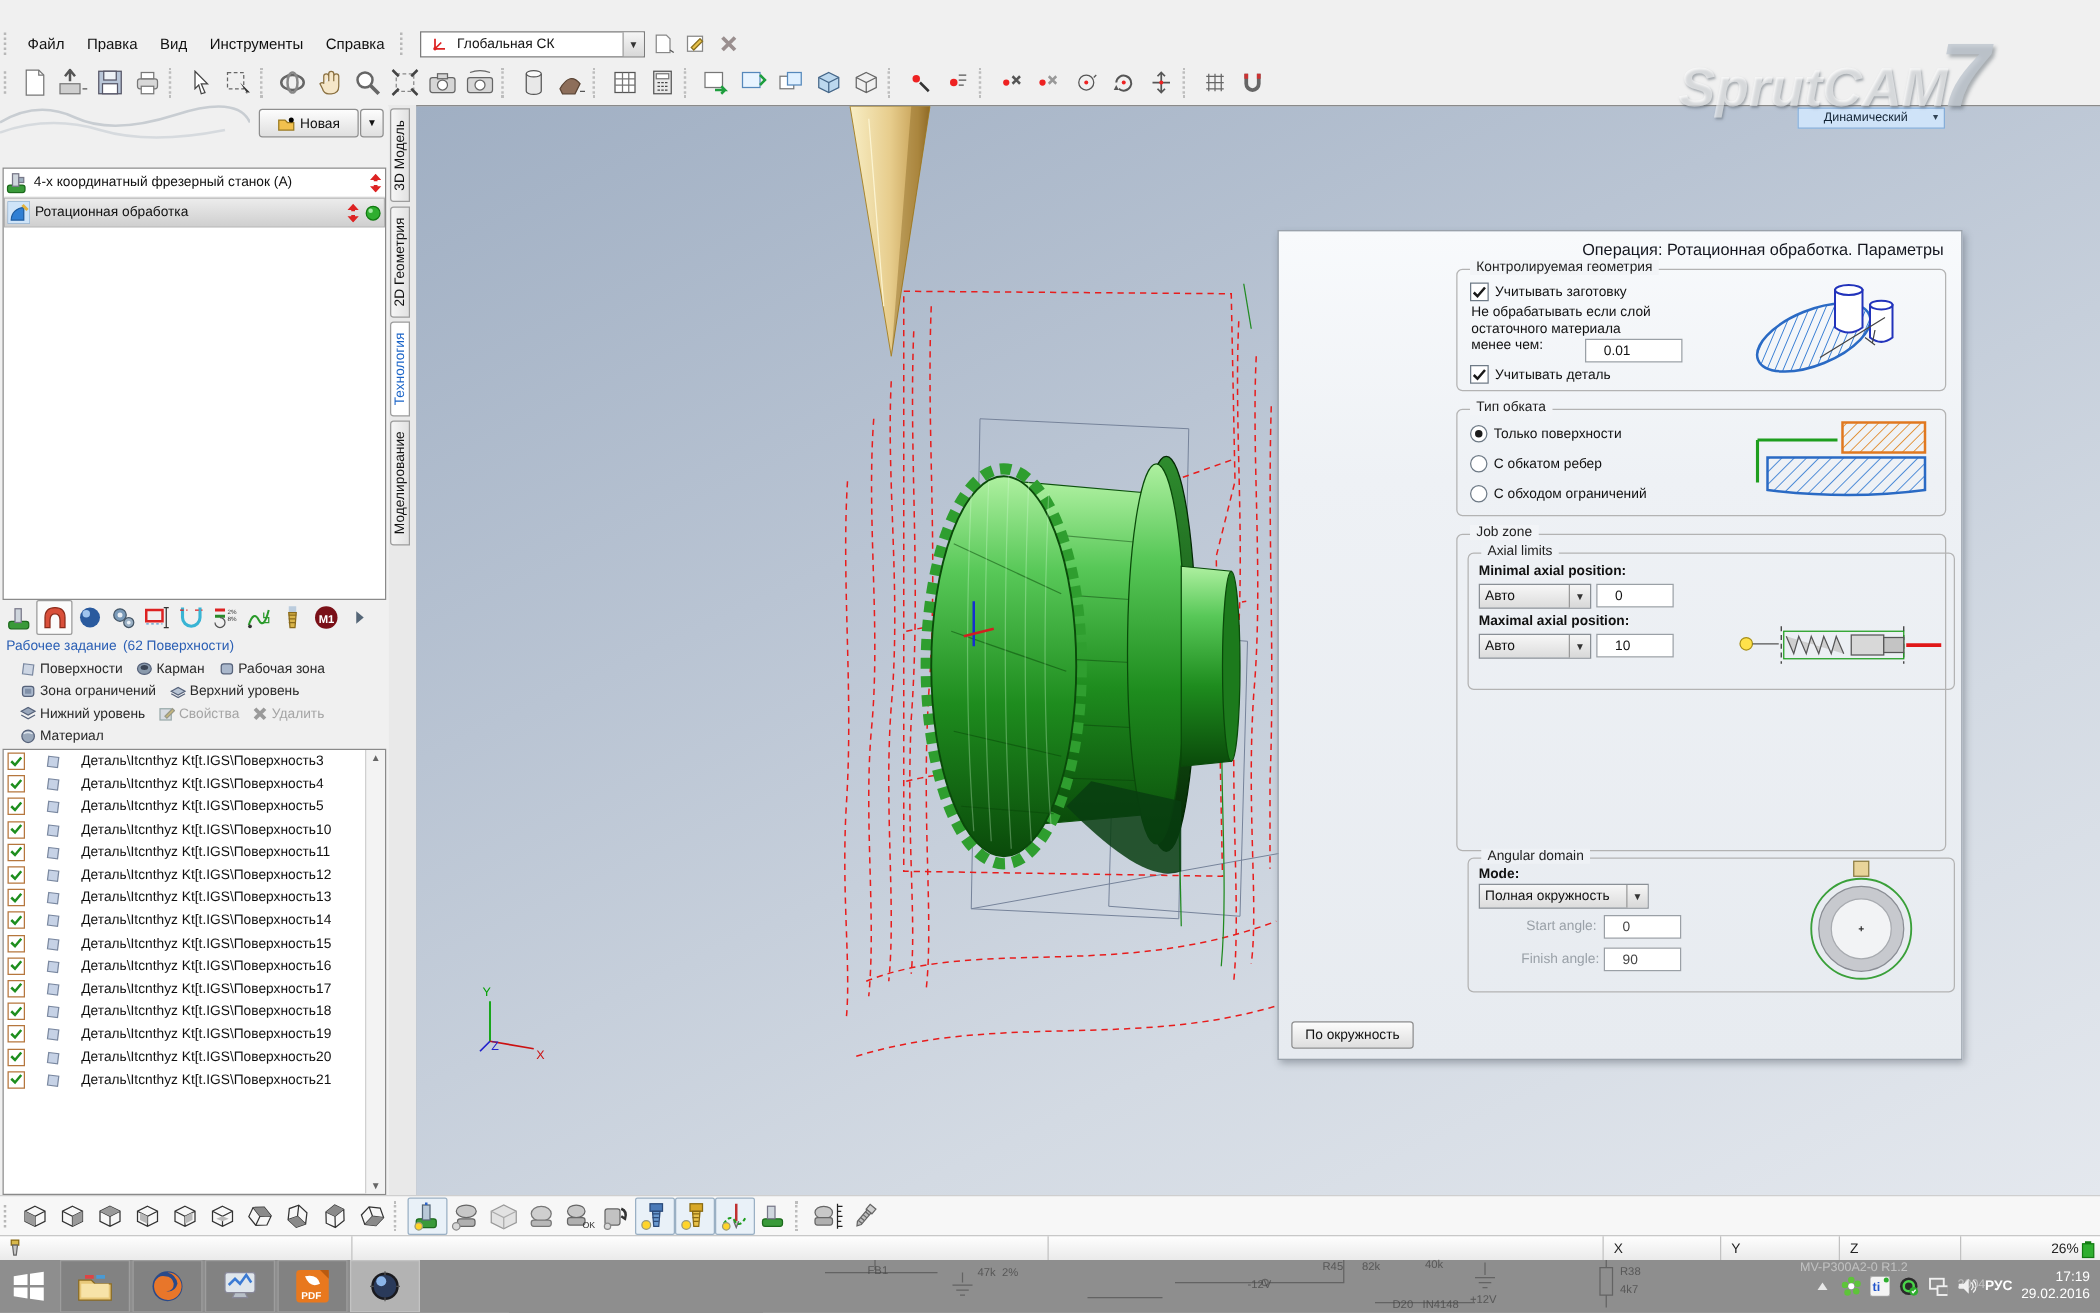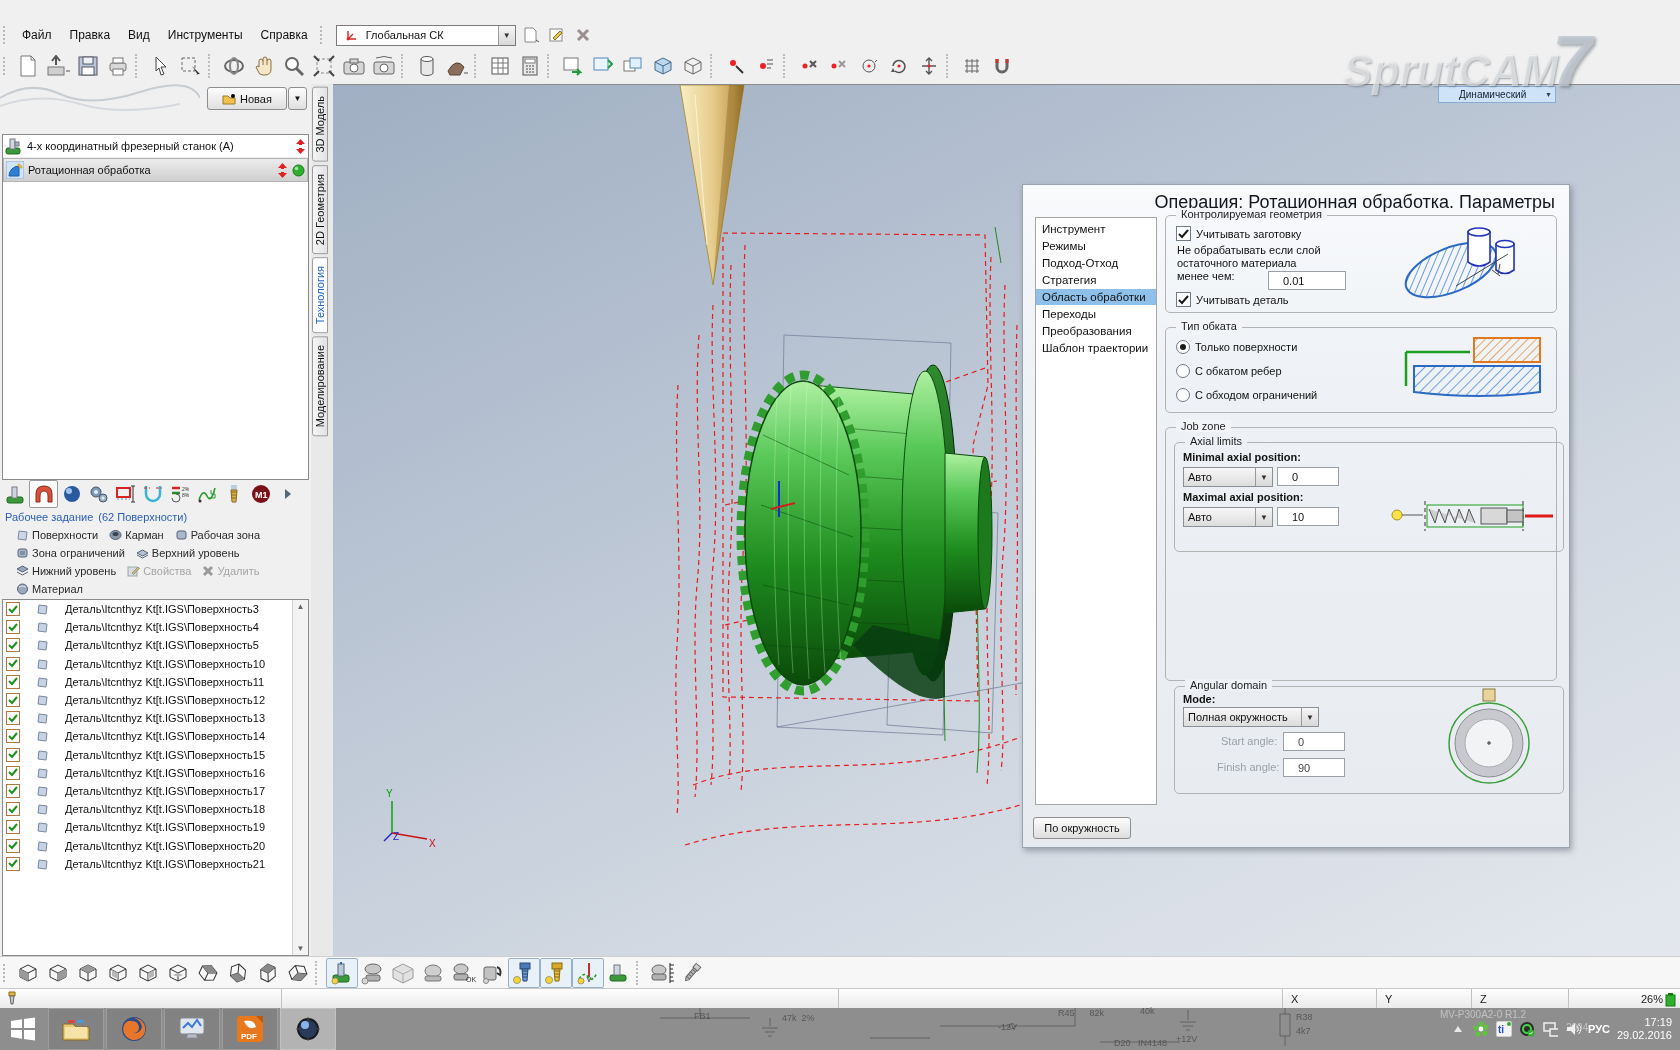--- a/index.html
+++ b/index.html
@@ -73,21 +73,21 @@
   .vtab.on{background:#fff;color:#1a64c8;}
   
   #viewport{position:absolute;left:333px;top:0;width:1347px;height:872px;
      background:linear-gradient(155deg,#a0afc3 0%,#b9c4d3 35%,#d3dae3 70%,#e4e8ee 100%);border-top:1px solid #8a8a8a;}
   #viewmode{position:absolute;right:124px;top:1px;width:96px;height:15px;background:#cfe3f8;border:1px solid #86add8;
      display:flex;align-items:center;font-size:10px;color:#123;padding-left:20px;}
   #viewmode .vmarr{margin-left:auto;font-size:7px;padding-right:3px;color:#345;}
   
   #ppanel{position:absolute;left:689px;top:99px;width:546px;height:662px;
      background:linear-gradient(#f8fafc,#eef1f5 30%,#e7ebf0);border:1px solid #9aa2ab;box-shadow:2px 3px 6px rgba(40,50,60,.35);}
-  #ptitle{position:absolute;top:7px;right:14px;font-size:18px;color:#14161f;}
+  #ptitle{position:absolute;top:7px;right:14px;font-size:13px;color:#14161f;}
   #pnav{position:absolute;left:12px;top:32px;width:120px;bottom:42px;background:#fff;border:1px solid #a6a6a6;padding-top:2px;}
   .pnavitem{padding:2px 6px;font-size:11.5px;margin:1px 0;}
   .pnavitem.sel{background:#8fc0ea;}
   #pright{position:absolute;left:142px;top:30px;width:392px;bottom:10px;}
   .groupbox{position:relative;border:1px solid #b3b3b3;border-radius:5px;margin-bottom:14px;}
   .grouplabel{position:absolute;top:-8px;left:10px;background:#f2f4f7;padding:0 5px;font-size:11px;color:#222;}
   .cbrow{display:flex;align-items:center;gap:5px;font-size:11px;}
   .pcb{width:13px;height:13px;border:1px solid #6e7a86;background:#fff;display:flex;align-items:center;justify-content:center;flex:0 0 auto;}
   .radio{width:12px;height:12px;border:1px solid #6e7a86;border-radius:50%;background:#fff;position:relative;flex:0 0 auto;}
   .radio.on::after{content:"";position:absolute;left:3px;top:3px;width:6px;height:6px;border-radius:50%;background:#1c1c1c;}
@@ -837,30 +837,20 @@
       </svg>
 
       <div id="viewmode">
         <span>Динамический</span>
         <span class="vmarr">▼</span>
       </div>
 
       
       <div id="ppanel">
         <div id="ptitle">Операция: Ротационная обработка. Параметры</div>
-        <div id="pnav">
-          <div class="pnavitem">Инструмент</div>
-          <div class="pnavitem">Режимы</div>
-          <div class="pnavitem">Подход-Отход</div>
-          <div class="pnavitem">Стратегия</div>
-          <div class="pnavitem sel">Область обработки</div>
-          <div class="pnavitem">Переходы</div>
-          <div class="pnavitem">Преобразования</div>
-          <div class="pnavitem">Шаблон траектории</div>
-        </div>
         <div id="pright">
 
           <div class="groupbox" style="height:96px">
             <span class="grouplabel">Контролируемая геометрия</span>
             <div class="cbrow abs" style="left:10px;top:10px">
               <span class="pcb">
                   <svg width="11" height="10">
                     <path d="M1 5 L4 8 L10 1" fill="none" stroke="#1a1a1a" stroke-width="2"></path>
                   </svg>
                 </span>

